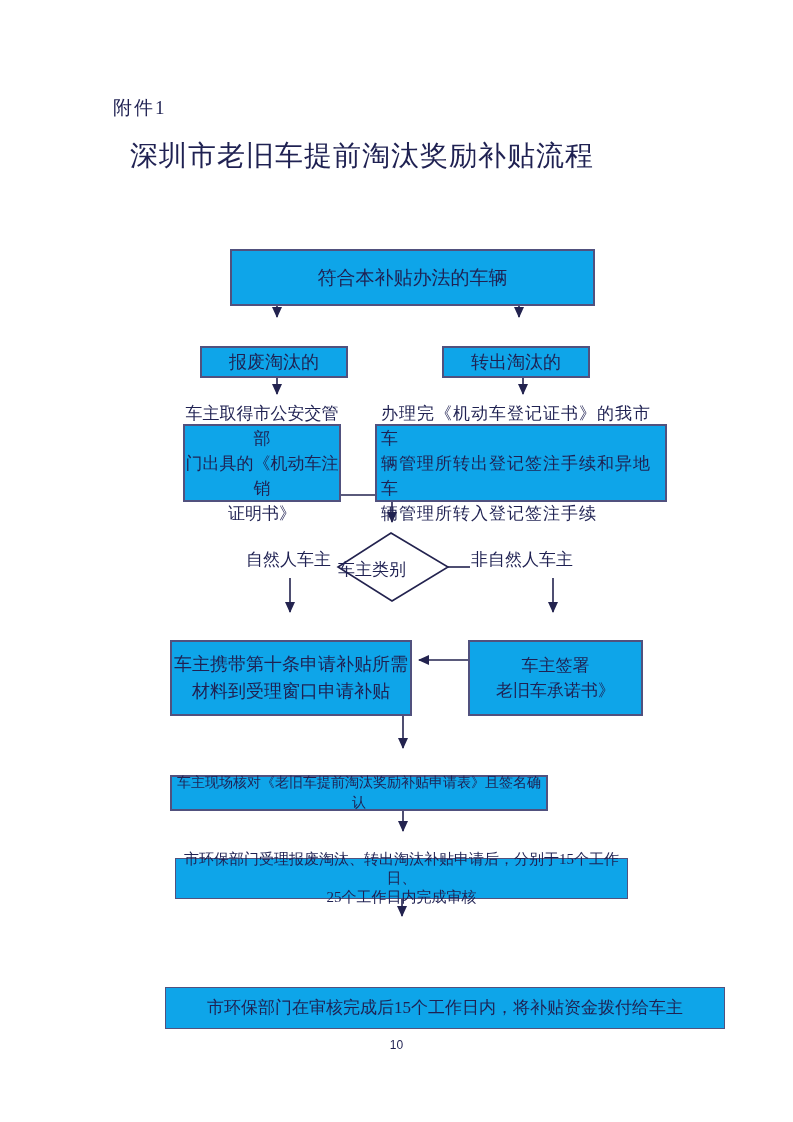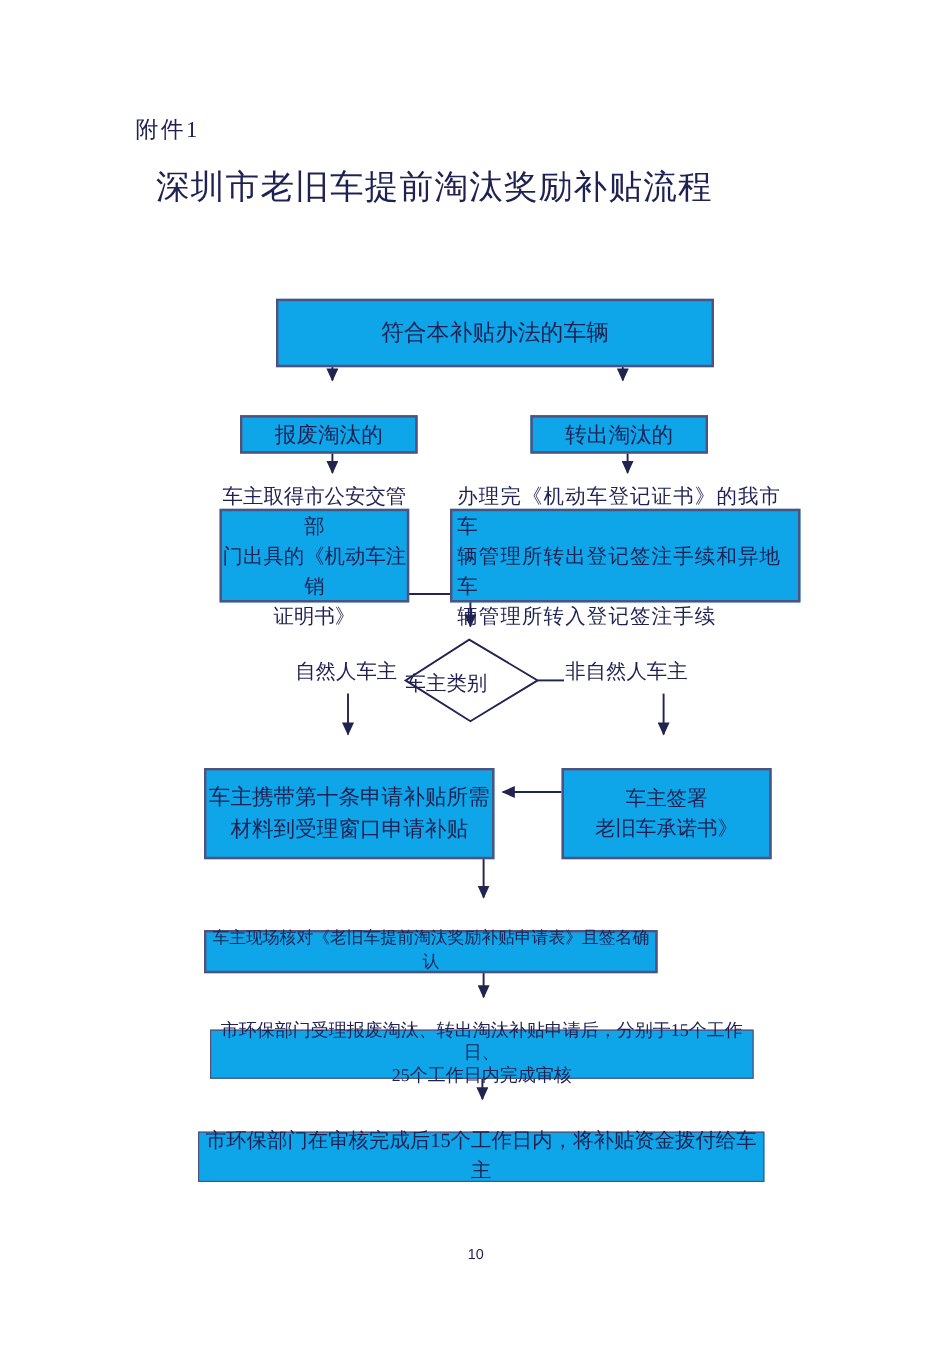--- a/index.html
+++ b/index.html
@@ -36,21 +36,21 @@
   .box-eligible{left:230px;top:231px;width:365px;height:57px;font-size:19px;}
   .box-scrapped{left:200px;top:328px;width:148px;height:32px;font-size:18px;}
   .box-transferred{left:442px;top:328px;width:148px;height:32px;font-size:18px;}
   .box-cancel-cert{left:183px;top:406px;width:158px;height:78px;font-size:17px;line-height:25px;}
   .box-transfer-proc{left:375px;top:406px;width:292px;height:78px;font-size:17px;line-height:25px;
     align-items:flex-start;text-align:left;padding-left:4px;letter-spacing:1px;}
   .box-apply{left:170px;top:622px;width:242px;height:76px;font-size:18px;line-height:27px;}
   .box-commitment{left:468px;top:622px;width:175px;height:76px;font-size:17px;line-height:25px;}
   .box-verify{left:170px;top:757px;width:378px;height:36px;font-size:14px;}
   .box-review{left:175px;top:840px;width:453px;height:41px;font-size:15px;line-height:19px;border-width:1.5px;}
-  .box-payment{left:165px;top:925px;width:472px;height:42px;font-size:17px;border-width:1.5px;}
+  .box-payment{left:165px;top:969px;width:560px;height:42px;font-size:17px;border-width:1.5px;}
   .diamond-label{
     position:absolute;left:338px;top:558px;width:110px;
     text-align:left;font-size:17px;
   }
   .branch-label{position:absolute;top:548px;font-size:17px;white-space:nowrap;}
   .branch-left{left:246px;}
   .branch-right{left:471px;}
   .pagenum{
     position:absolute;left:0;top:1038px;width:793px;
     text-align:center;font-size:12px;

